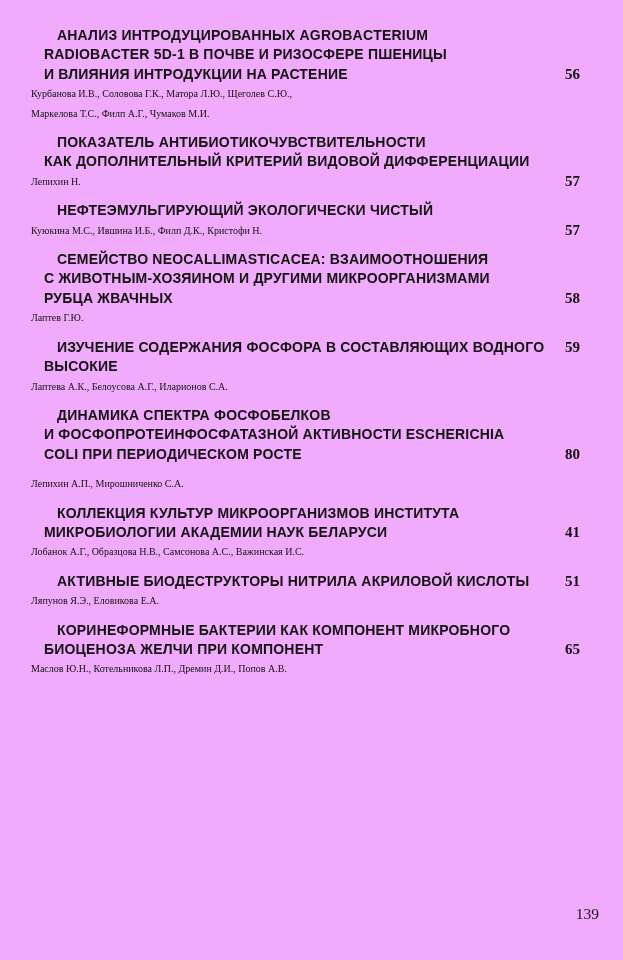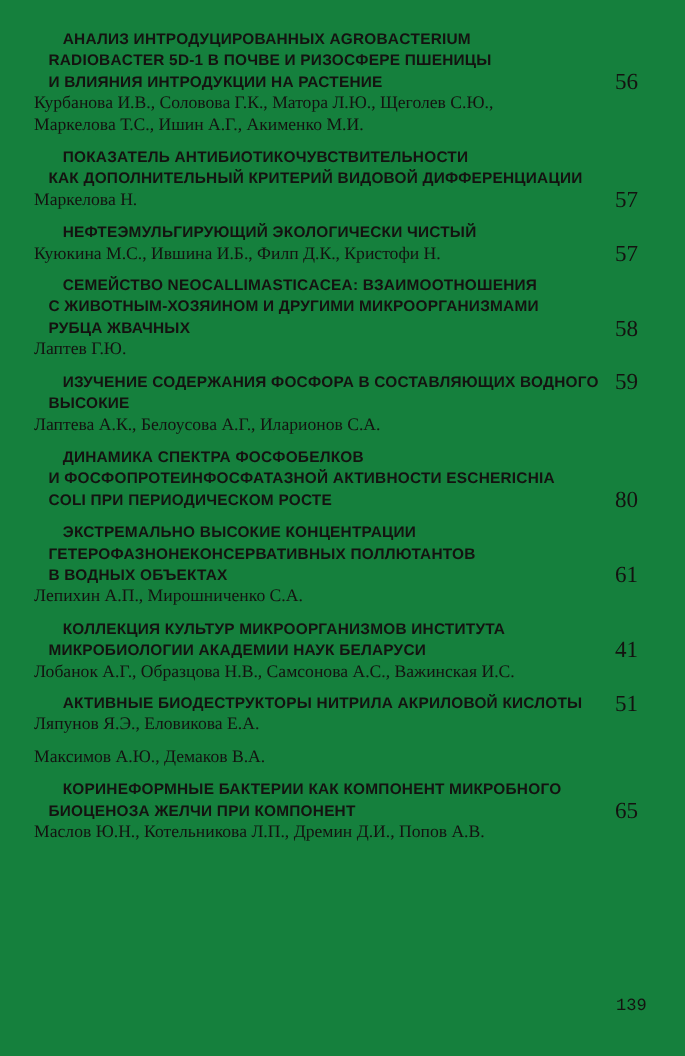--- a/index.html
+++ b/index.html
@@ -5,21 +5,21 @@
   html, body {
     margin: 0;
     padding: 0;
     background: #e9e7e2;
   }
   .page {
     position: relative;
     width: 623px;
     height: 960px;
     margin: 0 auto;
-    background: #15803d;
+    background: #f0abfc;
     color: #141210;
     overflow: hidden;
     box-sizing: border-box;
     padding: 26px 43px 0 31px;
     font-family: "Liberation Serif", serif;
   }
   .toc-list { width: 100%; }
   .entry { margin-bottom: 10px; }
   .title-block {
     margin-left: 13px;
@@ -29,62 +29,62 @@
     letter-spacing: 0.2px;
     line-height: 19.4px;
   }
   .title-line { position: relative; white-space: nowrap; }
   .title-line.first { padding-left: 13px; }
   .page-num {
     position: absolute;
     right: 0;
     top: 0;
     font-family: "Liberation Serif", serif;
-    font-weight: normal;
-    font-size: 21px;
+    font-weight: bold;
+    font-size: 15px;
     letter-spacing: 0;
   }
   .authors {
     font-family: "Liberation Serif", serif;
-    font-size: 16px;
+    font-size: 10px;
     line-height: 19.4px;
   }
   .author-line { white-space: nowrap; }
   .footer {
     position: absolute;
-    right: 35px;
+    right: 24px;
     bottom: 37px;
-    font-family: Liberation Mono, monospace;
+    font-family: Liberation Serif, serif;
     font-size: 15.5px;
   }
 </style>
 </head>
 <body>
 
 <div class="page">
   <div class="toc-list">
       <div class="entry">
         <div class="title-block">
           <div class="title-line first"><span>АНАЛИЗ ИНТРОДУЦИРОВАННЫХ AGROBACTERIUM</span></div>
           <div class="title-line"><span>RADIOBACTER 5D-1 В ПОЧВЕ И РИЗОСФЕРЕ ПШЕНИЦЫ</span></div>
           <div class="title-line"><span>И ВЛИЯНИЯ ИНТРОДУКЦИИ НА РАСТЕНИЕ</span><span class="page-num">56</span></div>
         </div>
         <div class="authors">
           <div class="author-line">Курбанова И.В., Соловова Г.К., Матора Л.Ю., Щеголев С.Ю.,</div>
-          <div class="author-line">Маркелова Т.С., Ишин А.Г., Акименко М.И.</div>
+          <div class="author-line">Маркелова Т.С., Филп А.Г., Чумаков М.И.</div>
         </div>
       </div>
       <div class="entry">
         <div class="title-block">
           <div class="title-line first"><span>ПОКАЗАТЕЛЬ АНТИБИОТИКОЧУВСТВИТЕЛЬНОСТИ</span></div>
           <div class="title-line"><span>КАК ДОПОЛНИТЕЛЬНЫЙ КРИТЕРИЙ ВИДОВОЙ ДИФФЕРЕНЦИАЦИИ</span></div>
           <div class="title-line"><span class="page-num">57</span></div>
         </div>
         <div class="authors">
-          <div class="author-line">Маркелова Н.</div>
+          <div class="author-line">Лепихин Н.</div>
         </div>
       </div>
       <div class="entry">
         <div class="title-block">
           <div class="title-line first"><span>НЕФТЕЭМУЛЬГИРУЮЩИЙ ЭКОЛОГИЧЕСКИ ЧИСТЫЙ</span></div>
           <div class="title-line"><span class="page-num">57</span></div>
         </div>
         <div class="authors">
           <div class="author-line">Куюкина М.С., Ившина И.Б., Филп Д.К., Кристофи Н.</div>
         </div>
@@ -109,25 +109,20 @@
         </div>
       </div>
       <div class="entry">
         <div class="title-block">
           <div class="title-line first"><span>ДИНАМИКА СПЕКТРА ФОСФОБЕЛКОВ</span></div>
           <div class="title-line"><span>И ФОСФОПРОТЕИНФОСФАТАЗНОЙ АКТИВНОСТИ ESCHERICHIA</span></div>
           <div class="title-line"><span>COLI ПРИ ПЕРИОДИЧЕСКОМ РОСТЕ</span><span class="page-num">80</span></div>
         </div>
       </div>
       <div class="entry">
-        <div class="title-block">
-          <div class="title-line first"><span>ЭКСТРЕМАЛЬНО ВЫСОКИЕ КОНЦЕНТРАЦИИ</span></div>
-          <div class="title-line"><span>ГЕТЕРОФАЗНОНЕКОНСЕРВАТИВНЫХ ПОЛЛЮТАНТОВ</span></div>
-          <div class="title-line"><span>В ВОДНЫХ ОБЪЕКТАХ</span><span class="page-num">61</span></div>
-        </div>
         <div class="authors">
           <div class="author-line">Лепихин А.П., Мирошниченко С.А.</div>
         </div>
       </div>
       <div class="entry">
         <div class="title-block">
           <div class="title-line first"><span>КОЛЛЕКЦИЯ КУЛЬТУР МИКРООРГАНИЗМОВ ИНСТИТУТА</span></div>
           <div class="title-line"><span>МИКРОБИОЛОГИИ АКАДЕМИИ НАУК БЕЛАРУСИ</span><span class="page-num">41</span></div>
         </div>
         <div class="authors">
@@ -136,23 +131,20 @@
       </div>
       <div class="entry">
         <div class="title-block">
           <div class="title-line first"><span>АКТИВНЫЕ БИОДЕСТРУКТОРЫ НИТРИЛА АКРИЛОВОЙ КИСЛОТЫ</span><span class="page-num">51</span></div>
         </div>
         <div class="authors">
           <div class="author-line">Ляпунов Я.Э., Еловикова Е.А.</div>
         </div>
       </div>
       <div class="entry">
-        <div class="authors">
-          <div class="author-line">Максимов А.Ю., Демаков В.А.</div>
-        </div>
       </div>
       <div class="entry">
         <div class="title-block">
           <div class="title-line first"><span>КОРИНЕФОРМНЫЕ БАКТЕРИИ КАК КОМПОНЕНТ МИКРОБНОГО</span></div>
           <div class="title-line"><span>БИОЦЕНОЗА ЖЕЛЧИ ПРИ КОМПОНЕНТ</span><span class="page-num">65</span></div>
         </div>
         <div class="authors">
           <div class="author-line">Маслов Ю.Н., Котельникова Л.П., Дремин Д.И., Попов А.В.</div>
         </div>
       </div>

